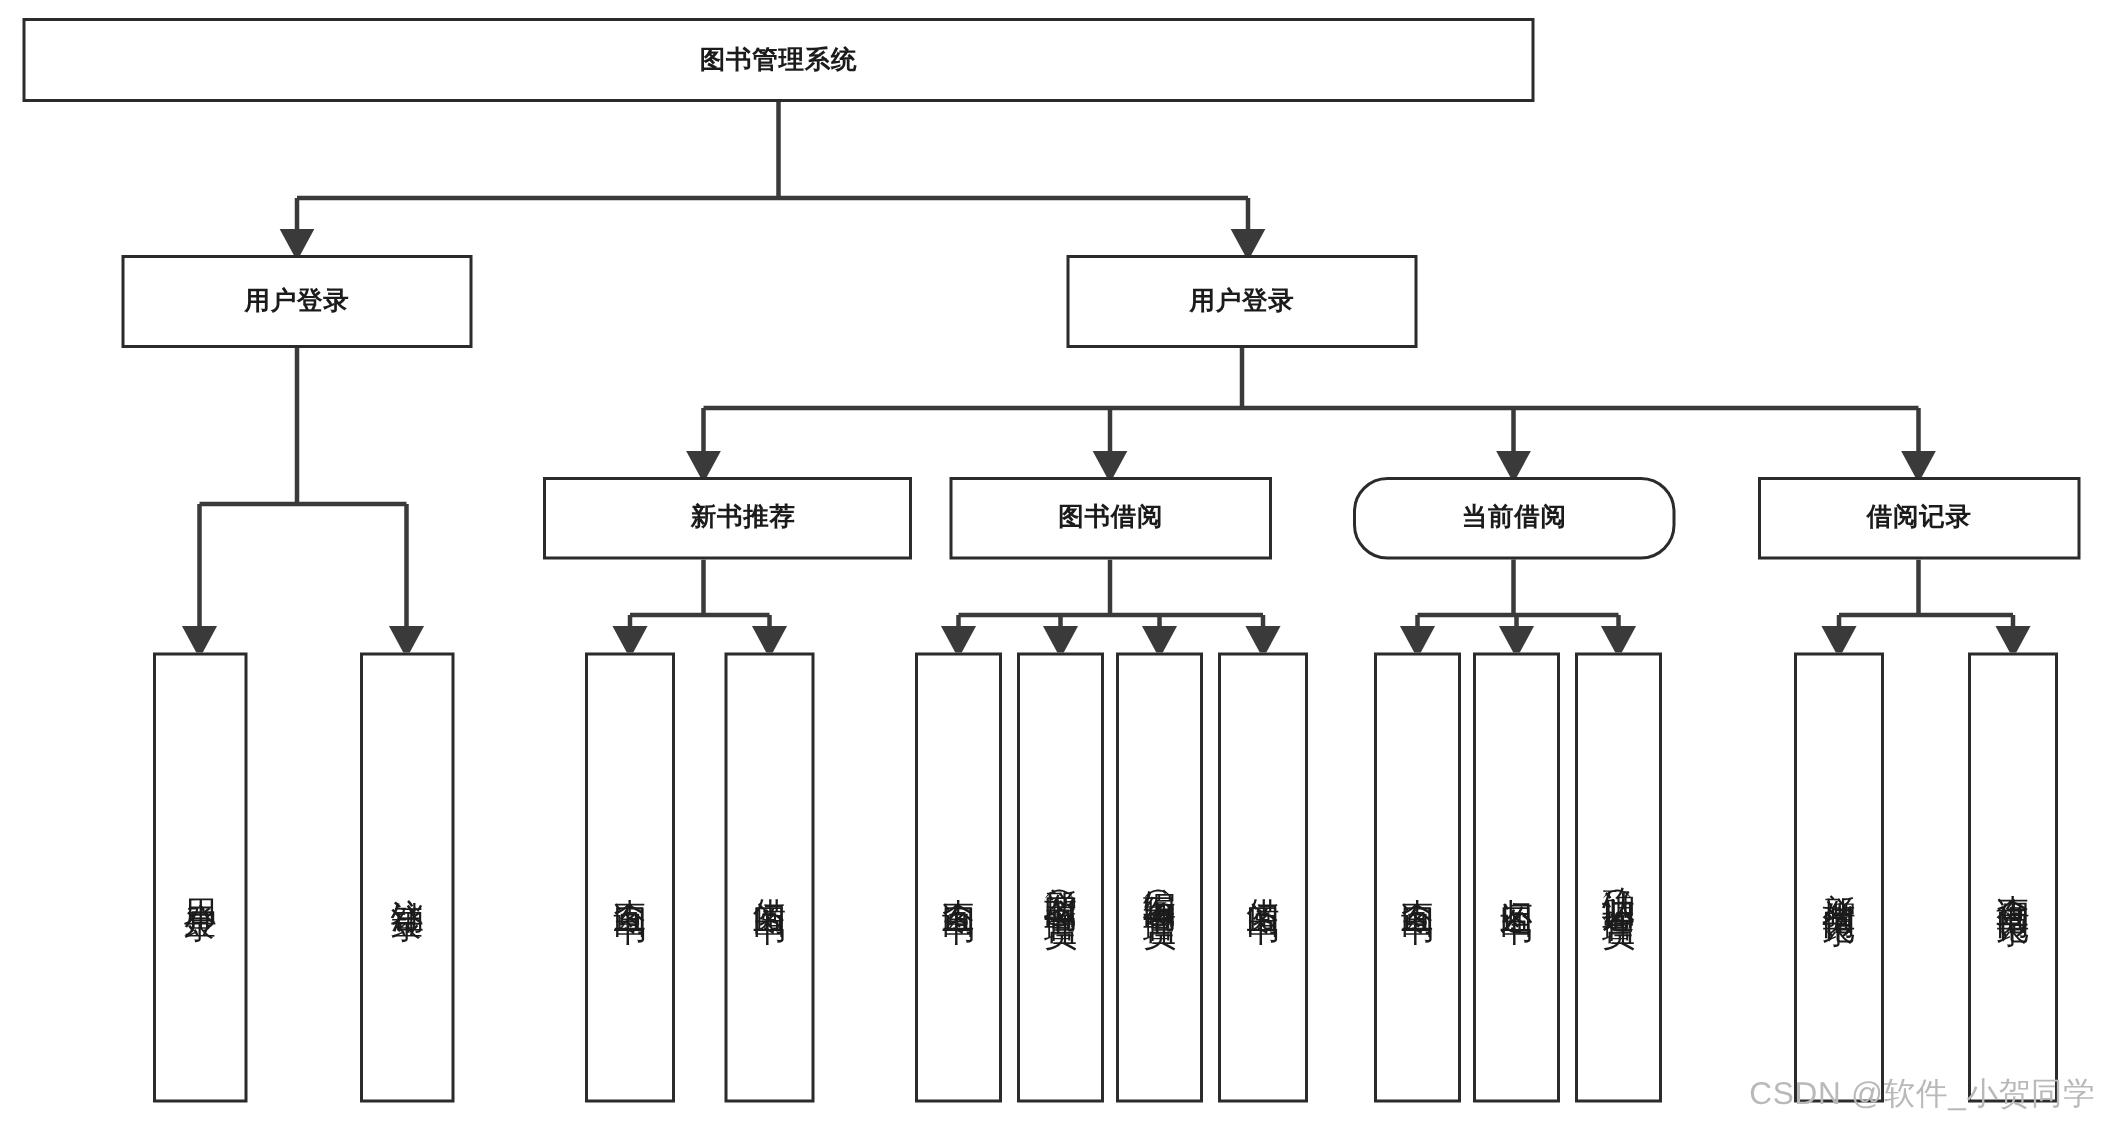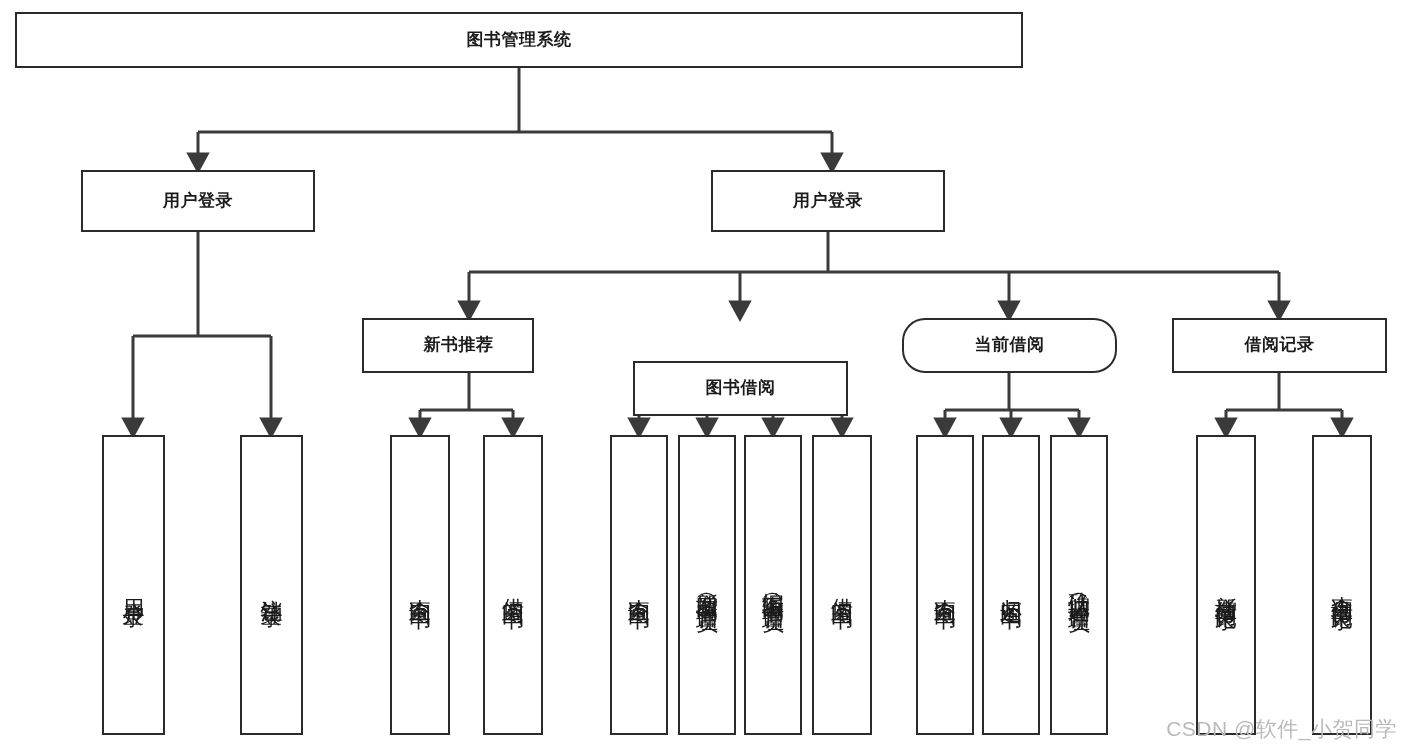--- a/index.html
+++ b/index.html
@@ -129,24 +129,24 @@
     <span class="label">图书管理系统</span>
   </div>
 
   <div class="node horizontal" style="left:81px; top:170px; width:234px; height:62px;">
     <span class="label">用户登录</span>
   </div>
   <div class="node horizontal" style="left:711px; top:170px; width:234px; height:62px;">
     <span class="label">用户登录</span>
   </div>
 
-  <div class="node horizontal" style="left:362px; top:318px; width:172px; height:55px;padding-left:21px;">
+  <div class="node horizontal" style="left:362px; top:318px; width:246px; height:55px;padding-left:21px;">
     <span class="label">新书推荐</span>
   </div>
-  <div class="node horizontal" style="left:633px; top:318px; width:215px; height:55px;margin-top:43px;">
+  <div class="node horizontal" style="left:633px; top:318px; width:215px; height:55px;">
     <span class="label">图书借阅</span>
   </div>
   <div class="node horizontal" style="left:902px; top:318px; width:215px; height:55px;border-radius:23px;">
     <span class="label">当前借阅</span>
   </div>
   <div class="node horizontal" style="left:1172px; top:318px; width:215px; height:55px;">
     <span class="label">借阅记录</span>
   </div>
 
   <div class="node vertical" style="left:102px; top:435px; width:63px; height:300px;">

